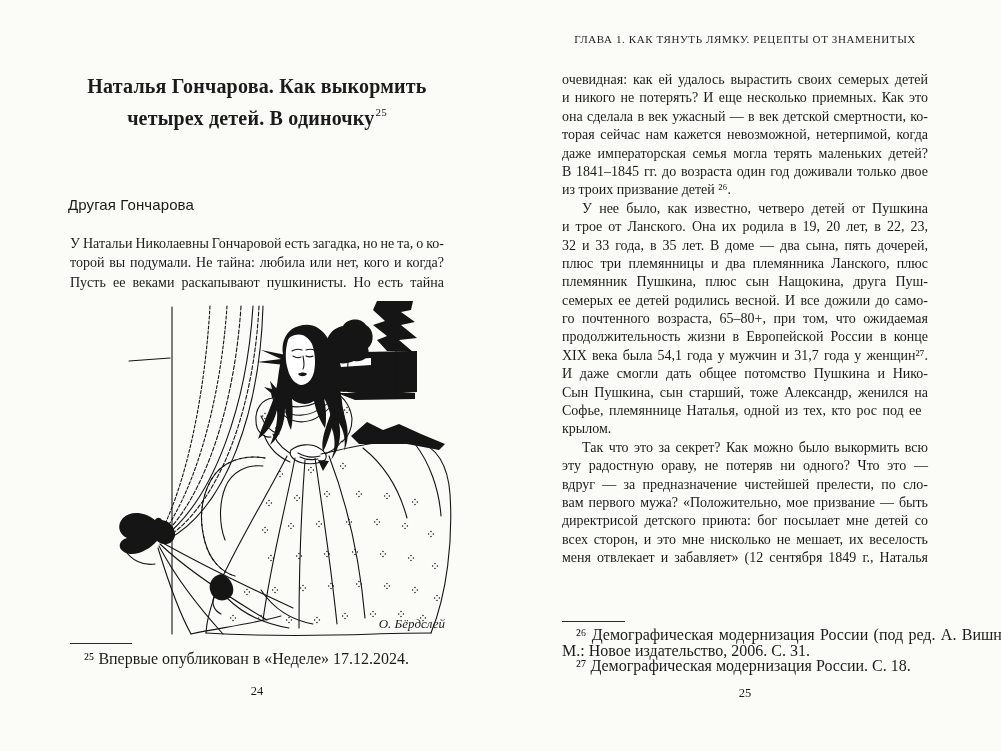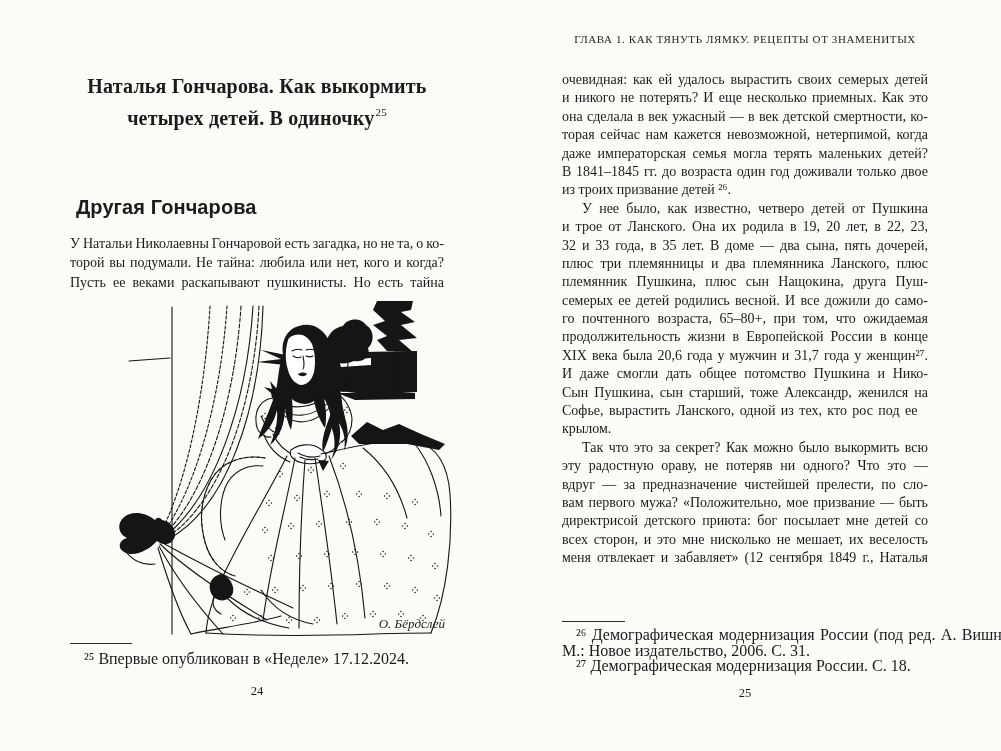--- a/index.html
+++ b/index.html
@@ -16,23 +16,23 @@
 
   
   .title{
     left:70px;top:73px;width:374px;
     text-align:center;
     font-weight:bold;font-size:20px;line-height:27px;
     letter-spacing:.2px;
   }
   .title sup{font-size:11px;font-weight:normal;position:relative;top:-1px;margin-left:1px;}
   .section-heading{
-    left:76px;top:196px;
+    left:68px;top:196px;
     font-family:"Liberation Sans","DejaVu Sans",sans-serif;
-    font-weight:bold;font-size:20px;letter-spacing:.1px;
+    font-weight:normal;font-size:15px;letter-spacing:.1px;
   }
   .left-body{left:70px;top:234px;width:374px;}
   .left-body .line{height:19.3px;line-height:19.3px;}
 
   .figure{left:115px;top:298px;width:345px;height:338px;}
   .caption{
     left:315px;top:616px;width:130px;
     text-align:right;font-style:italic;font-size:13px;
   }
 
@@ -368,24 +368,24 @@
         <div class="line jline"><span style="word-spacing: 1.2691px;">В 1841–1845 гг. до возраста один год доживали только двое</span></div>
         <div class="line jline"><span>из троих призвание детей ²⁶.</span></div>
         <div class="line jline indent"><span style="word-spacing: 3.75px;">У нее было, как известно, четверо детей от Пушкина</span></div>
         <div class="line jline"><span style="word-spacing: 2.59856px;">и трое от Ланского. Она их родила в 19, 20 лет, в 22, 23,</span></div>
         <div class="line jline"><span style="word-spacing: 2.40625px;">32 и 33 года, в 35 лет. В доме — два сына, пять дочерей,</span></div>
         <div class="line jline"><span style="word-spacing: 3.72991px;">плюс три племянницы и два племянника Ланского, плюс</span></div>
         <div class="line jline"><span style="word-spacing: 5.83594px;">племянник Пушкина, плюс сын Нащокина, друга Пуш-</span></div>
         <div class="line jline"><span style="word-spacing: 1.76042px;">семерых ее детей родились весной. И все дожили до само-</span></div>
         <div class="line jline"><span style="word-spacing: 4.08259px;">го почтенного возраста, 65–80+, при том, что ожидаемая</span></div>
         <div class="line jline"><span style="word-spacing: 3.66927px;">продолжительность жизни в Европейской России в конце</span></div>
-        <div class="line jline"><span style="word-spacing: 1.60227px;">XIX века была 20,6 года у мужчин и 31,7 года у женщин²⁷.</span></div>
+        <div class="line jline"><span style="word-spacing: 1.60227px;">XIX века была 54,1 года у мужчин и 31,7 года у женщин²⁷.</span></div>
         <div class="line jline"><span style="word-spacing: 4.25391px;">И даже смогли дать общее потомство Пушкина и Нико-</span></div>
         <div class="line jline"><span style="word-spacing: 2.56696px;">Сын Пушкина, сын старший, тоже Александр, женился на</span></div>
-        <div class="line jline"><span style="word-spacing: 1.92014px;">Софье, вырастить Ланского, одной из тех, кто рос под ее</span></div>
+        <div class="line jline"><span style="word-spacing: 1.92014px;">Софье, племяннице Наталья, одной из тех, кто рос под ее</span></div>
         <div class="line jline"><span>крылом.</span></div>
         <div class="line jline indent"><span style="word-spacing: 1.92882px;">Так что это за секрет? Как можно было выкормить всю</span></div>
         <div class="line jline"><span style="word-spacing: 4.21875px;">эту радостную ораву, не потеряв ни одного? Что это —</span></div>
         <div class="line jline"><span style="word-spacing: 3.76116px;">вдруг — за предназначение чистейшей прелести, по сло-</span></div>
         <div class="line jline"><span style="word-spacing: 1.5067px;">вам первого мужа? «Положительно, мое призвание — быть</span></div>
         <div class="line jline"><span style="word-spacing: 2.96875px; margin-top: 24px;">директрисой детского приюта: бог посылает мне детей со</span></div>
         <div class="line jline"><span style="word-spacing: 2.34028px;">всех сторон, и это мне нисколько не мешает, их веселость</span></div>
         <div class="line jline"><span style="word-spacing: 2.53516px;">меня отвлекает и забавляет» (12 сентября 1849 г., Наталья</span></div>
       </div>
 

